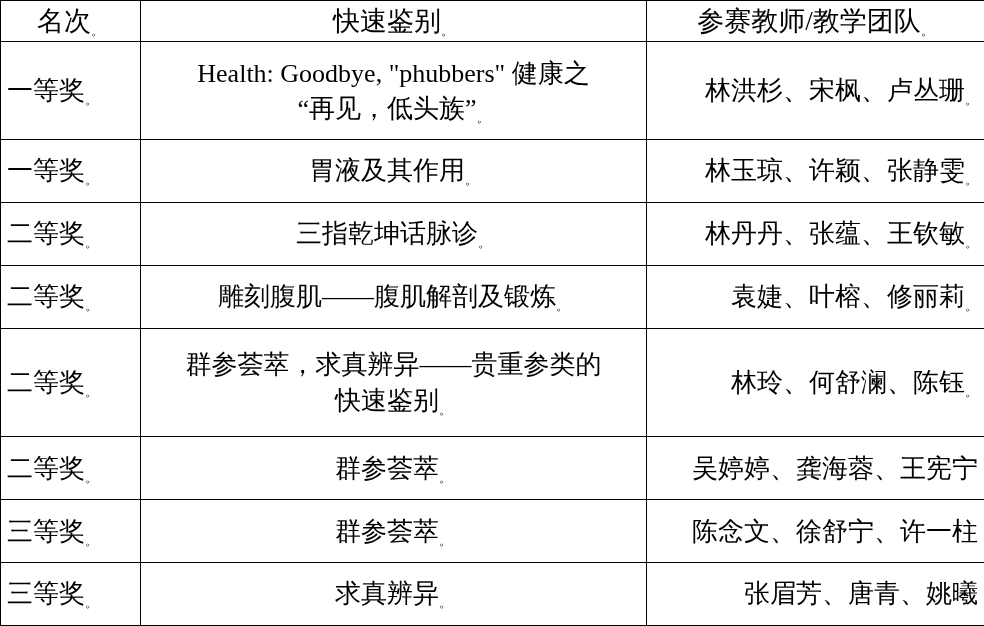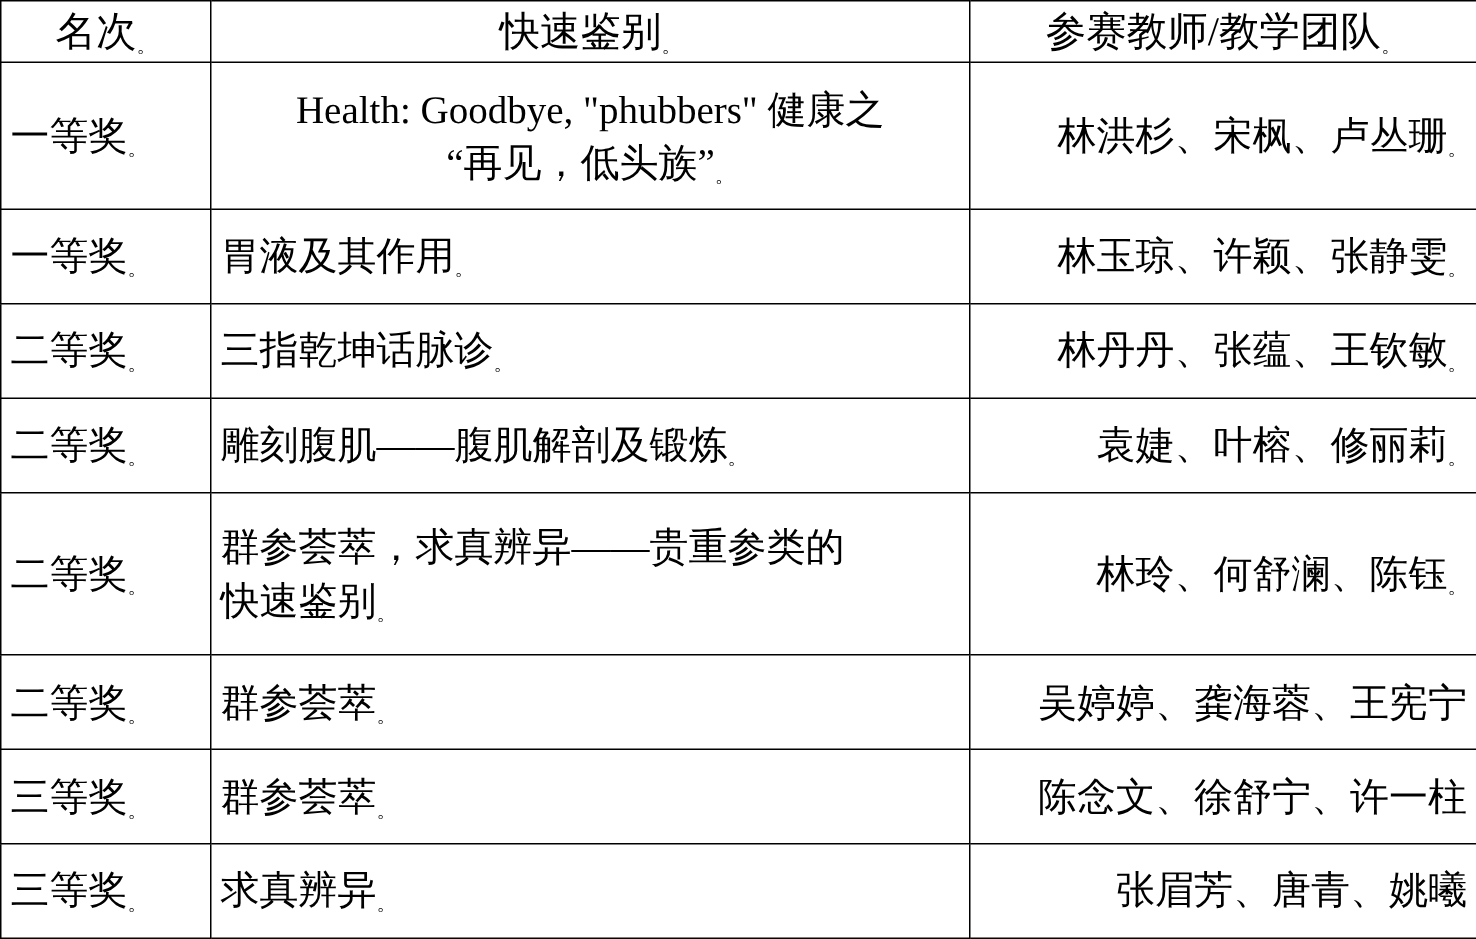--- a/index.html
+++ b/index.html
@@ -36,21 +36,21 @@
     text-align: center;
   }
   .hdr-text {
     font-size: 27px;
   }
   .rank-cell {
     text-align: left;
     white-space: nowrap;
   }
   .project-cell {
-    text-align: left;
+    text-align: center;
   }
   .team-cell {
     text-align: right;
     white-space: nowrap;
   }
   .project-cell.center-ln {
     text-align: center;
   }
   .two-line {
     line-height: 1.45;

